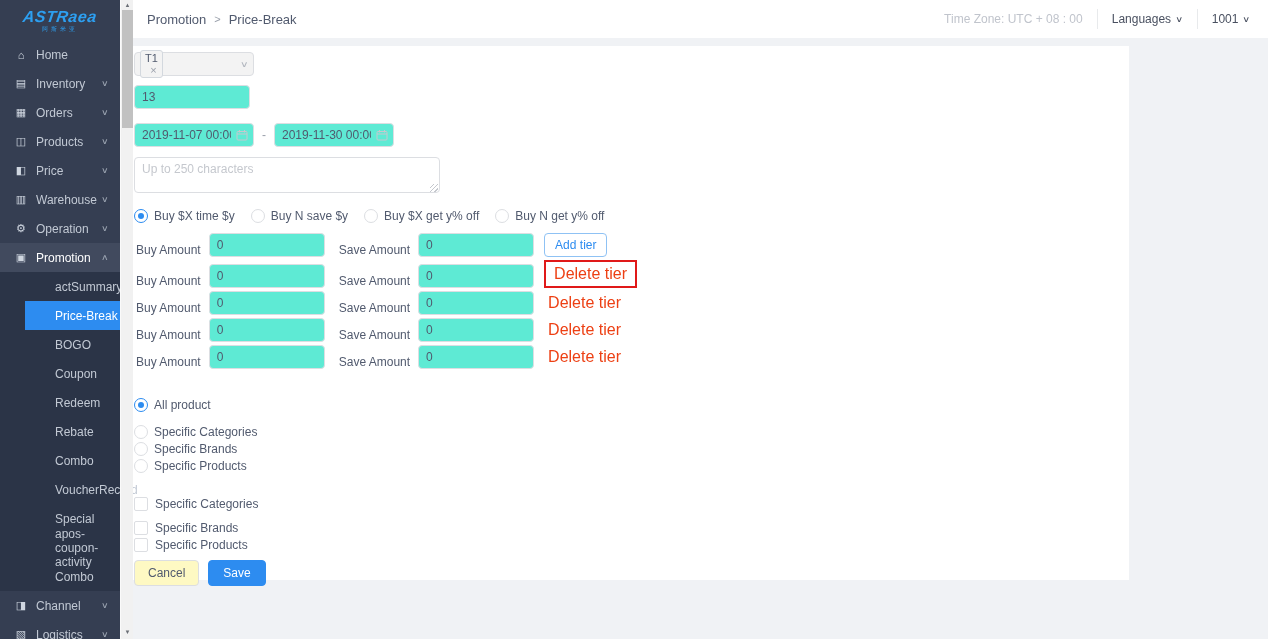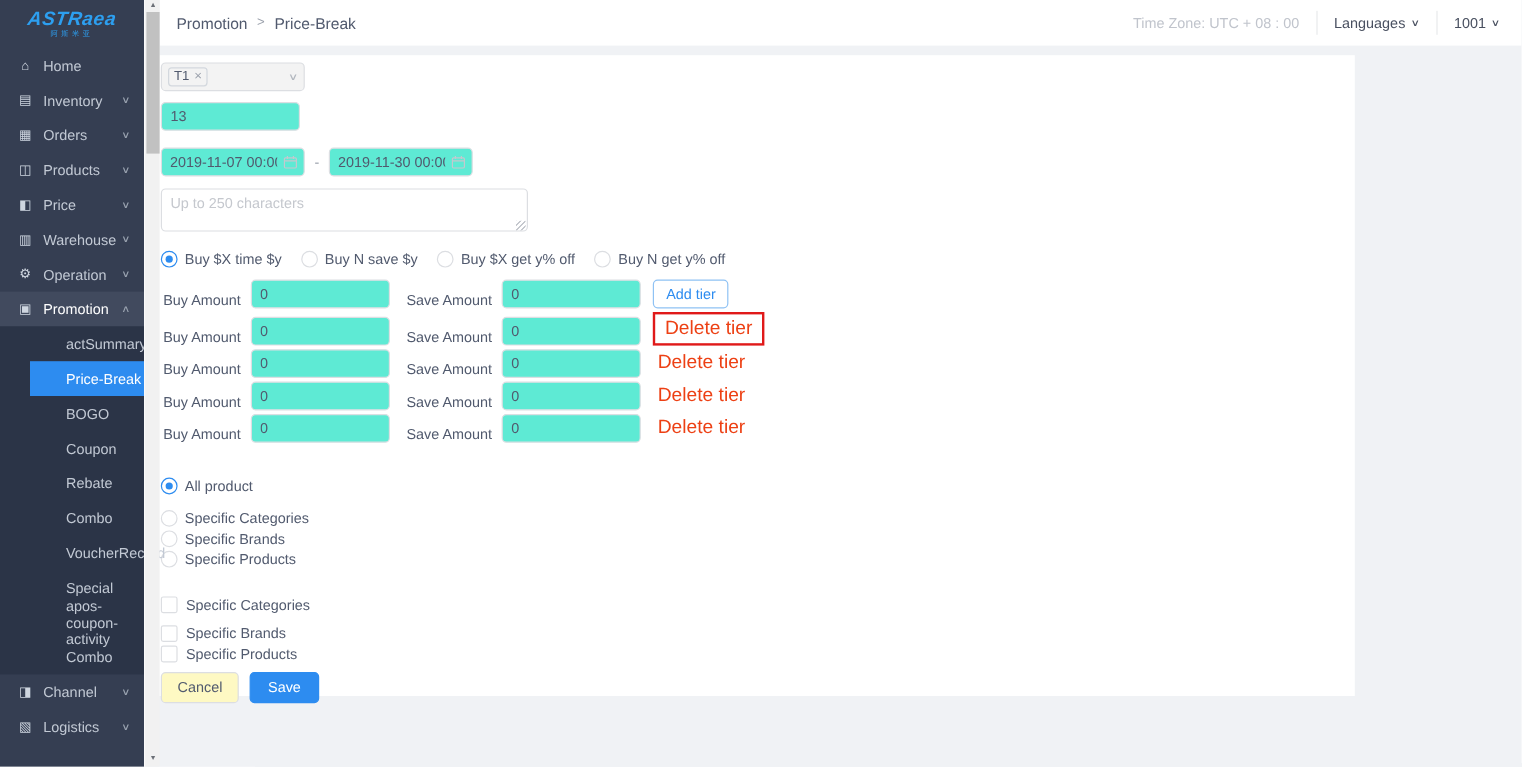--- a/index.html
+++ b/index.html
@@ -47,21 +47,21 @@
   .req { color:#ed4014; margin-right:3px; }
 
   .inp { height:24px; border:1px solid #dcdee2; border-radius:4px; padding:0 7px; font-family:"Liberation Sans",sans-serif; font-size:12px; color:#515a6e; background:#5eead4; outline:none; }
   .w116 { width:116px; }
   .date-wrap { position:relative; }
   .date-inp { width:120px; padding-right:22px; }
   .cal-ico { position:absolute; right:6px; top:6px; }
   .range-sep { margin:0 8px; color:#9aa0ab; }
 
   .select-box { width:120px; height:24px; background:#f3f3f3; border:1px solid #dcdee2; border-radius:4px; display:flex; align-items:center; padding:0 5px; cursor:pointer; }
-  .tag { display:flex; align-items:center; background:#f3f3f3; border:1px solid #d3d8de; border-radius:3px; padding:1px 4px; font-size:11px; color:#515a6e; }
+  .tag { display:flex; align-items:center; background:#f3f3f3; border:1px solid #d3d8de; border-radius:3px; padding:1px 4px; font-size:11px; color:#515a6e;flex-direction:column; }
   .tag-x { margin-left:4px; color:#9aa0ab; font-size:11px; cursor:pointer; }
   .sel-chev { margin-left:auto; color:#b2b7bf; font-size:9px; transform:scale(1.3,0.9); }
 
   textarea.desc { width:306px; height:36px; border:1px solid #dcdee2; border-radius:4px; padding:4px 7px; font-family:"Liberation Sans",sans-serif; font-size:12px; color:#515a6e; resize:none; outline:none; }
   textarea.desc::placeholder { color:#c5c8ce; }
   .ta-wrap { position:relative; }
   .ta-handle { position:absolute; right:2px; bottom:4px; width:8px; height:8px;
     background:repeating-linear-gradient(-45deg, transparent 0 2px, #c5c8ce 2px 3px); cursor:nwse-resize; }
 
   .radio { width:14px; height:14px; border:1px solid #dcdee2; border-radius:50%; background:#fff; display:inline-block; margin-right:6px; flex:none; position:relative; cursor:pointer; }
@@ -145,20 +145,23 @@
           <span>actSummary</span>
         </div>
       <div class="s-subitem active">
           <span>Price-Break</span>
         </div>
       <div class="s-subitem">
           <span>BOGO</span>
         </div>
       <div class="s-subitem">
           <span>Coupon</span>
+        </div>
+      <div class="s-subitem">
+          <span>Redeem</span>
         </div>
       <div class="s-subitem">
           <span>Rebate</span>
         </div>
       <div class="s-subitem">
           <span>Combo</span>
         </div>
       <div class="s-subitem">
           <span>VoucherRecord</span>
         </div>

